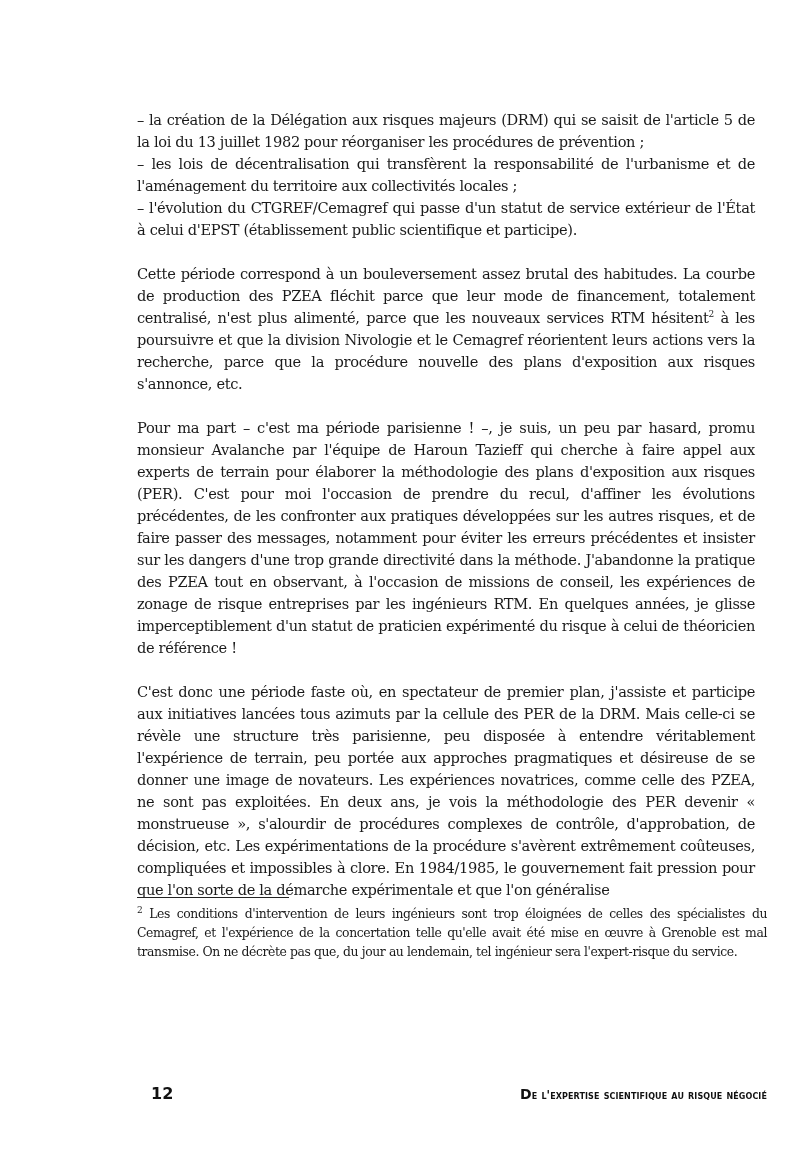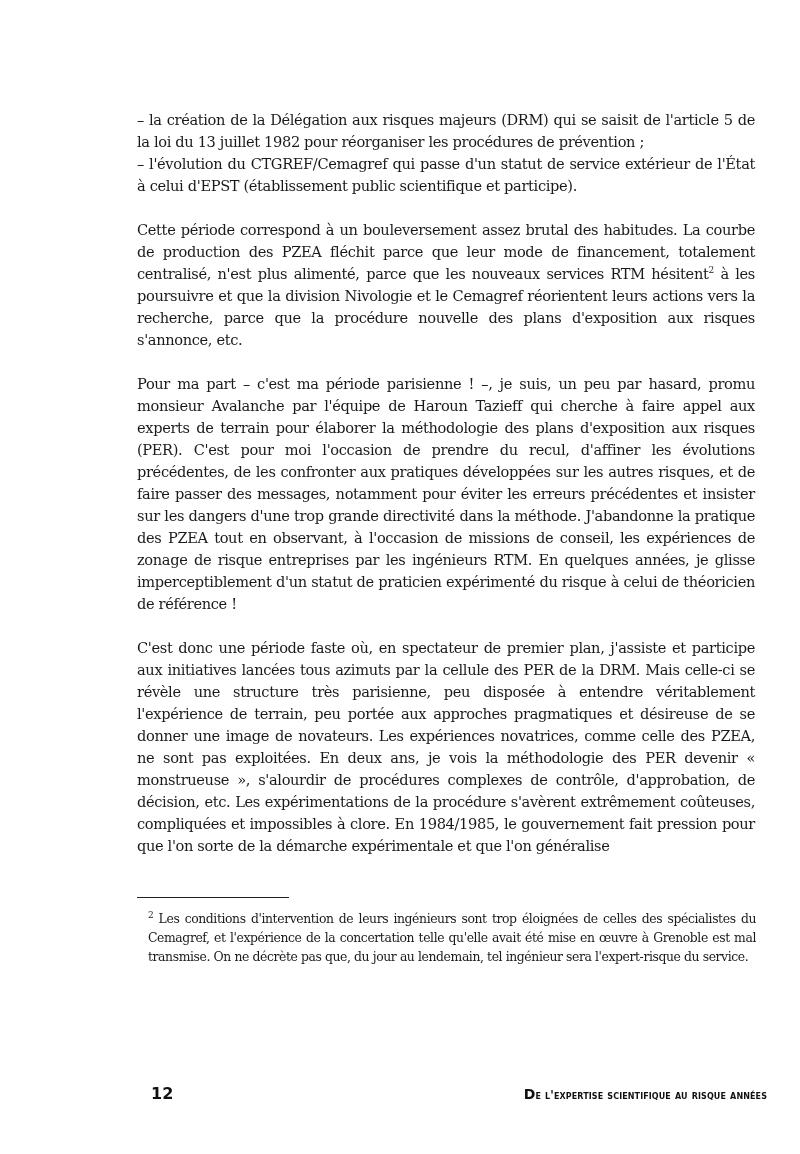--- a/index.html
+++ b/index.html
@@ -54,21 +54,21 @@
       height: 0;
       border-top: 1px solid #222;
       margin: 0 0 6px 0;
     }
     .footnote-text {
       font-family: "DejaVu Serif", serif;
       font-size: 12.4px;
       line-height: 19px;
       letter-spacing: -0.4px;
       text-align: justify;
-      margin: 11px;
+      margin: 0;
       color: #1a1a1a;
     }
     .footer {
       position: absolute;
       left: 137px;
       top: 1084px;
       width: 630px;
       height: 24px;
     }
     .page-number {
@@ -95,31 +95,32 @@
     .running-title .cap {
       font-size: 14px;
     }
   </style>
 </head>
 <body>
 
 <div class="page">
   <p class="body-text para first">
     <span class="list-line">– la création de la Délégation aux risques majeurs (DRM) qui se saisit de l'article 5 de la loi du 13 juillet 1982 pour réorganiser les procédures de prévention ;</span>
+    <span class="list-line">– les lois de décentralisation qui transfèrent la responsabilité de l'urbanisme et de l'aménagement du territoire aux collectivités locales ;</span>
     <span class="list-line">– l'évolution du CTGREF/Cemagref qui passe d'un statut de service extérieur de l'État à celui d'EPST (établissement public scientifique et participe).</span>
   </p>
 
   <p class="body-text para"><span>Cette période correspond à un bouleversement assez brutal des habitudes. La courbe de production des PZEA fléchit parce que leur mode de financement, totalement centralisé, n'est plus alimenté, parce que les nouveaux services RTM hésitent</span><sup>2</sup><span> à les poursuivre et que la division Nivologie et le Cemagref réorientent leurs actions vers la recherche, parce que la procédure nouvelle des plans d'exposition aux risques s'annonce, etc.</span></p>
 
   <p class="body-text para">Pour ma part – c'est ma période parisienne ! –, je suis, un peu par hasard, promu monsieur Avalanche par l'équipe de Haroun Tazieff qui cherche à faire appel aux experts de terrain pour élaborer la méthodologie des plans d'exposition aux risques (PER). C'est pour moi l'occasion de prendre du recul, d'affiner les évolutions précédentes, de les confronter aux pratiques développées sur les autres risques, et de faire passer des messages, notamment pour éviter les erreurs précédentes et insister sur les dangers d'une trop grande directivité dans la méthode. J'abandonne la pratique des PZEA tout en observant, à l'occasion de missions de conseil, les expériences de zonage de risque entreprises par les ingénieurs RTM. En quelques années, je glisse imperceptiblement d'un statut de praticien expérimenté du risque à celui de théoricien de référence !</p>
 
   <p class="body-text para">C'est donc une période faste où, en spectateur de premier plan, j'assiste et participe aux initiatives lancées tous azimuts par la cellule des PER de la DRM. Mais celle-ci se révèle une structure très parisienne, peu disposée à entendre véritablement l'expérience de terrain, peu portée aux approches pragmatiques et désireuse de se donner une image de novateurs. Les expériences novatrices, comme celle des PZEA, ne sont pas exploitées. En deux ans, je vois la méthodologie des PER devenir « monstrueuse », s'alourdir de procédures complexes de contrôle, d'approbation, de décision, etc. Les expérimentations de la procédure s'avèrent extrêmement coûteuses, compliquées et impossibles à clore. En 1984/1985, le gouvernement fait pression pour que l'on sorte de la démarche expérimentale et que l'on généralise</p>
 </div>
 
 <div class="footnote-area">
   <div class="footnote-rule"></div>
   <p class="footnote-text"><sup>2</sup><span> Les conditions d'intervention de leurs ingénieurs sont trop éloignées de celles des spécialistes du Cemagref, et l'expérience de la concertation telle qu'elle avait été mise en œuvre à Grenoble est mal transmise. On ne décrète pas que, du jour au lendemain, tel ingénieur sera l'expert-risque du service.</span></p>
 </div>
 
 <div class="footer">
   <span class="page-number">12</span>
-  <span class="running-title"><span class="cap">D</span><span>e l'expertise scientifique au risque années</span></span>
+  <span class="running-title"><span class="cap">D</span><span>e l'expertise scientifique au risque négocié</span></span>
 </div>
 
 </body></html>

